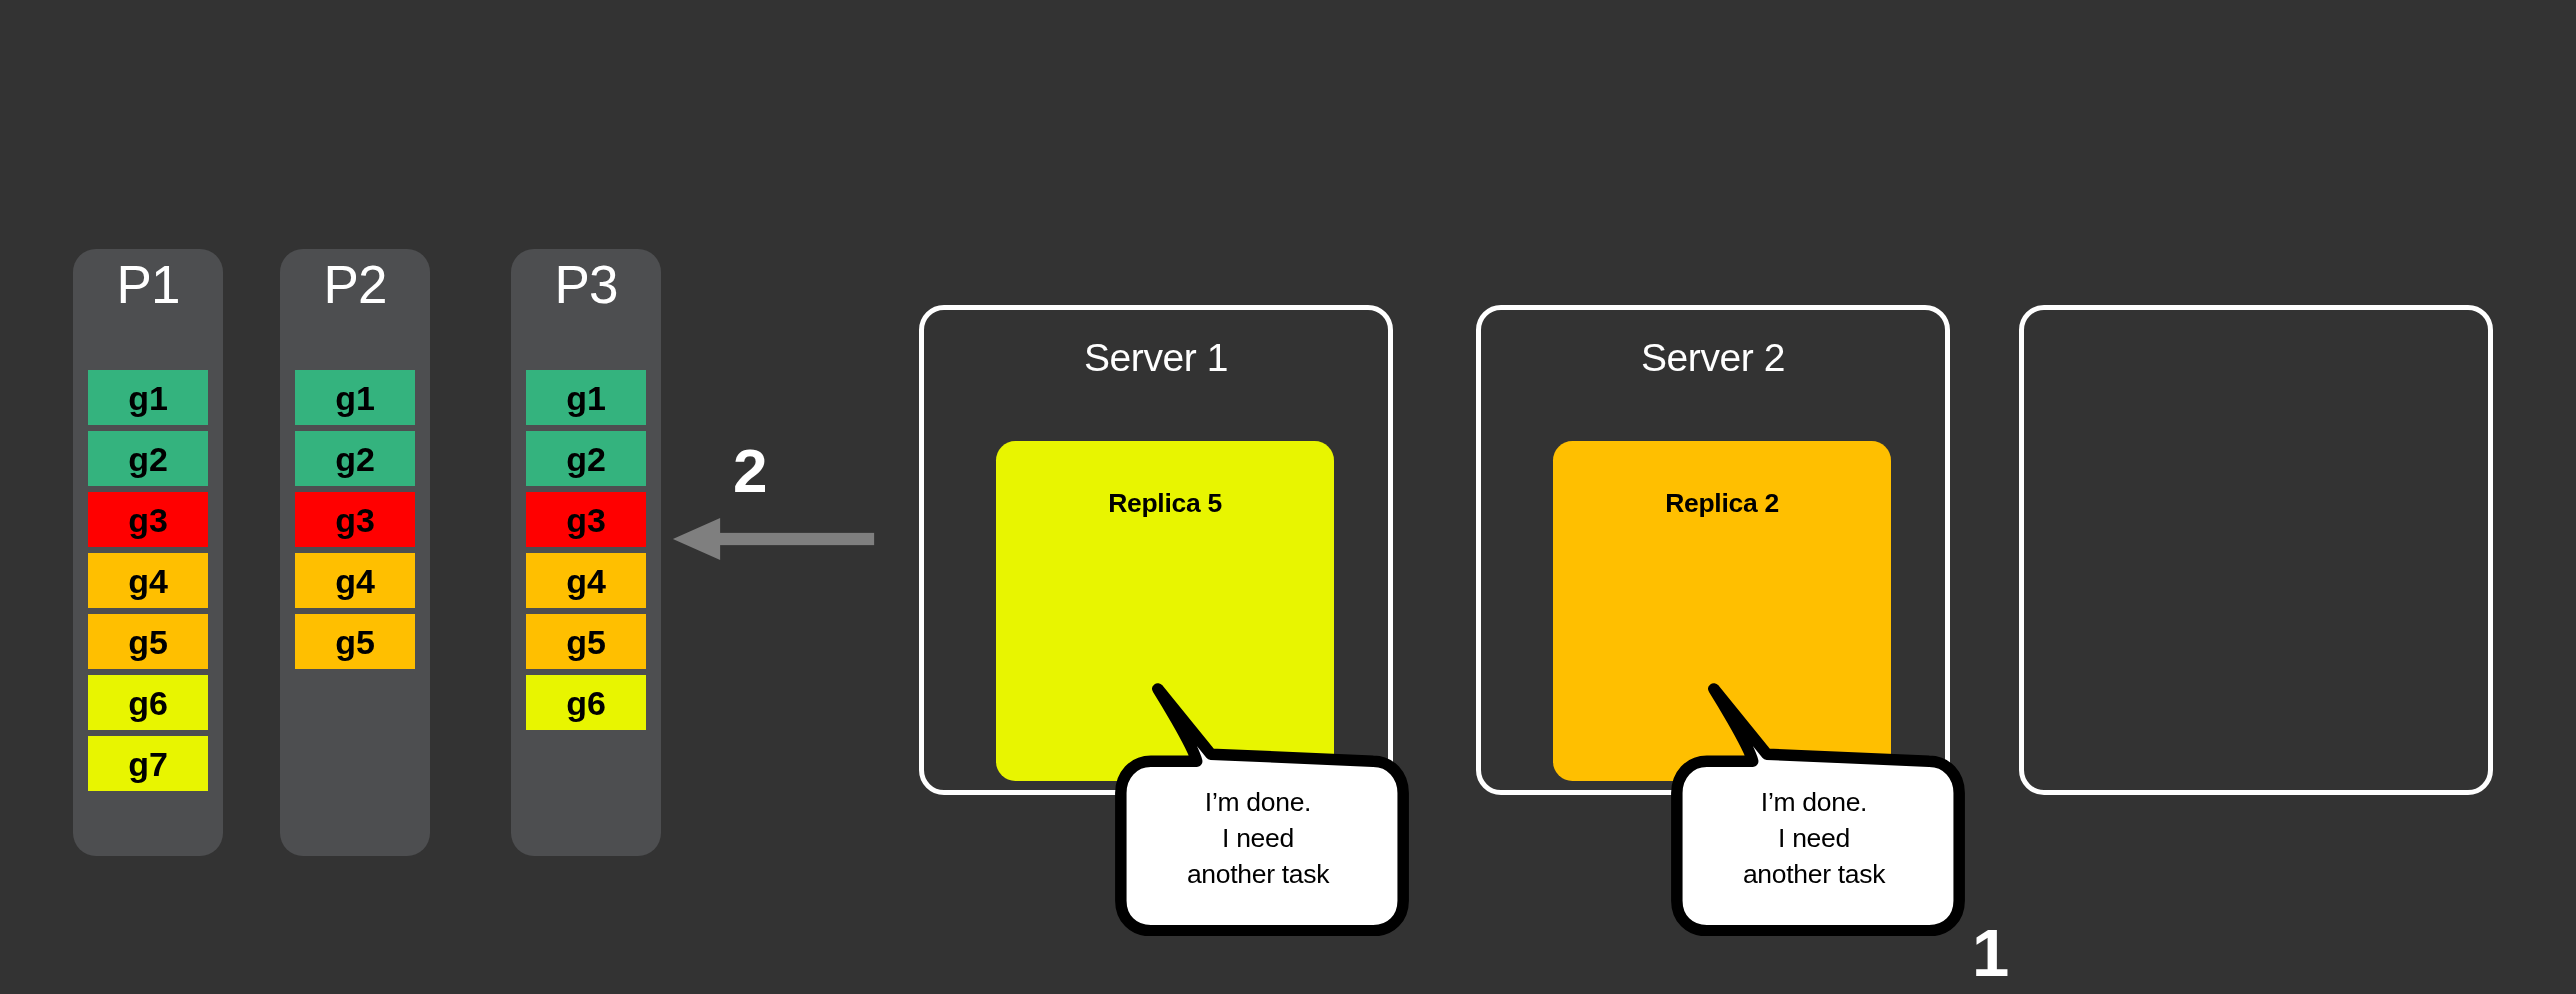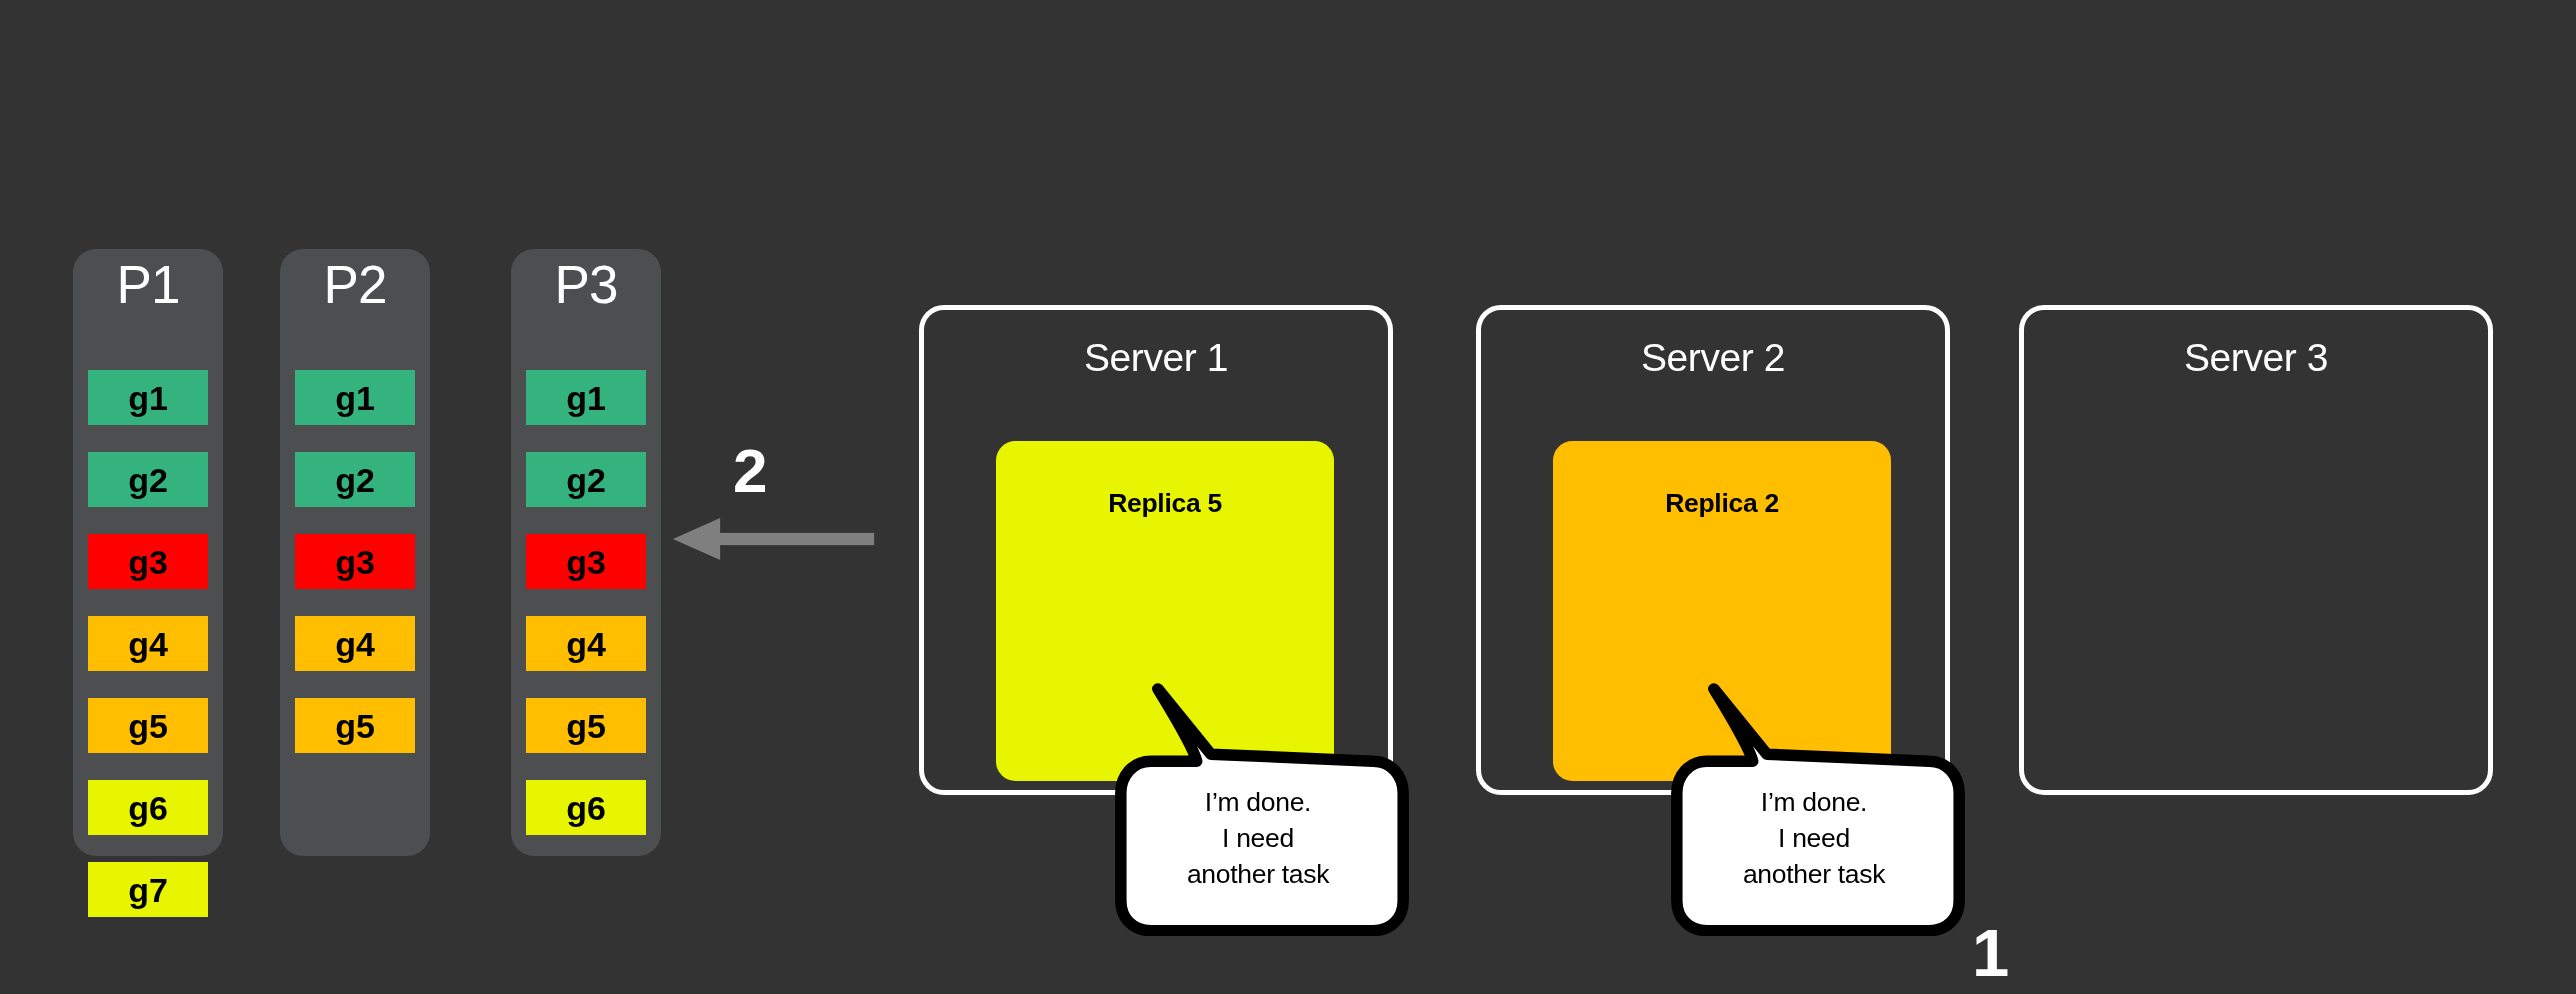--- a/index.html
+++ b/index.html
@@ -58,21 +58,21 @@
 
   .cell-stack {
     position: absolute;
     left: 15px;
     top: 121px;
     width: 120px;
   }
   .cell {
     width: 120px;
     height: 55px;
-    margin-bottom: 27px;
+    margin-bottom: 6px;
     color: #000000;
     font-size: 34px;
     font-weight: 700;
     display: flex;
     align-items: center;
     justify-content: center;
     line-height: 1;
     box-sizing: border-box;
   }
 
@@ -246,21 +246,20 @@
   </div>
 
   <div class="server s2">
     <div class="server-title">Server 2</div>
     <div class="replica" style="background: rgb(255, 191, 0);">
       <div class="replica-label">Replica 2</div>
     </div>
   </div>
 
   <div class="server s3">
-    <div class="server-title">Server 3</div>
   </div>
 
   <div class="bubble-wrap b1">
     <svg class="bubble-svg" viewBox="0 0 340 290" aria-hidden="true">
       <path d="M 8 78
                L 8 78
                C 8 78 8 78 8 78
                M 0 0 Z"></path>
       <path d="M 112 84
                L 52 10

